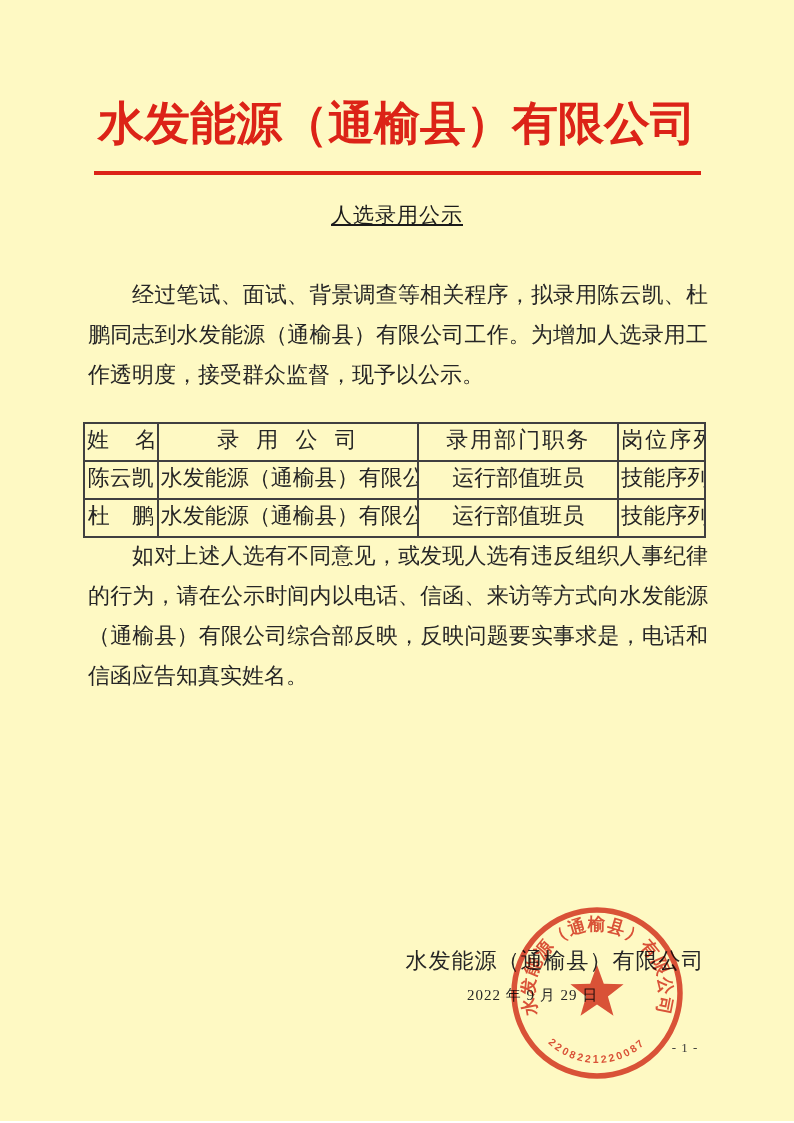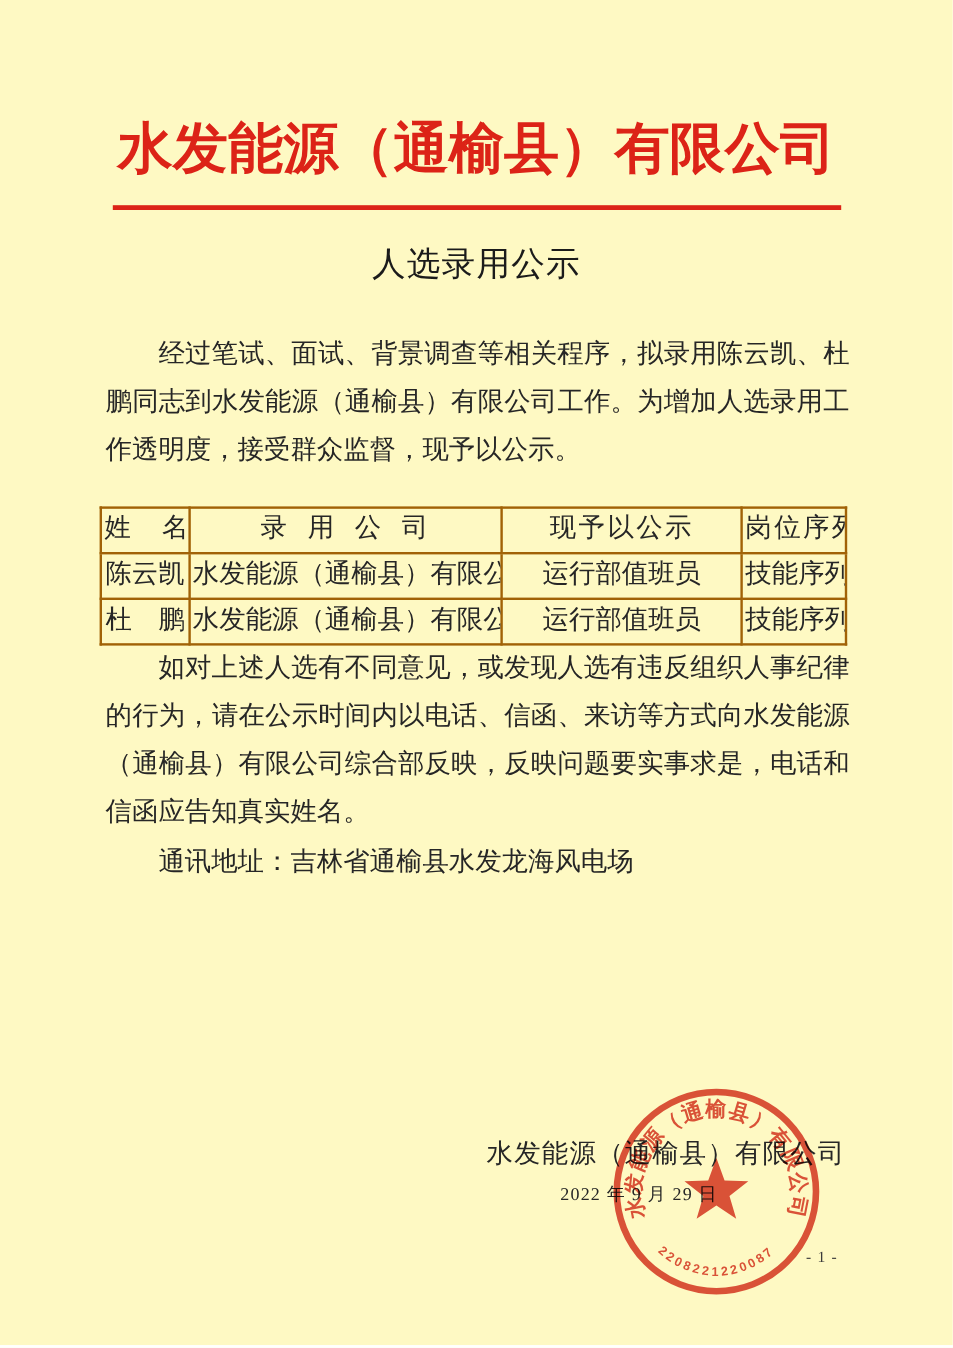--- a/index.html
+++ b/index.html
@@ -23,43 +23,44 @@
     white-space:nowrap;
   }
   .red-line {
     position:absolute; top:171px; left:94px;
     width:607px; height:4px;
     background:#dc2317;
   }
   .doc-title {
     position:absolute; top:201px; left:0; width:100%;
     text-align:center;
-    font-size:28px; font-weight:400;
+    font-size:21px; font-weight:400;
     color:#1b1b1b;
     letter-spacing:1px;
+    text-decoration:underline;
   }
 
   .content {
     position:absolute; top:277px; left:88px; width:620px;
     font-size:22px; line-height:40px;
     text-align:justify;
     color:#262626;
     font-family:Liberation Mono, monospace;
   }
   .content p.indent { text-indent:2em; }
 
   table.roster {
     table-layout:fixed;
     border-collapse:collapse;
     margin:25px 0 0 -5px;
     width:623px;
     text-align:center;
   }
   .roster th, .roster td {
-    border:2px solid #a16207;
+    border:2px solid #404040;
     height:38px;
     font-weight:400;
     font-size:22px;
     padding:0 2px;
     line-height:1.25;
     text-align:center;
     overflow:hidden;
     white-space:nowrap;
   }
   .roster th { letter-spacing:2px; }
@@ -112,40 +113,39 @@
       <colgroup>
         <col style="width:73px">
         <col style="width:258px">
         <col style="width:198px">
         <col style="width:86px">
       </colgroup>
       <tbody>
         <tr>
           <th>姓　名</th>
           <th>录 用 公 司</th>
-          <th>现予以公示</th>
+          <th>录用部门职务</th>
           <th>岗位序列</th>
         </tr>
         <tr>
           <td>陈云凯</td>
           <td>水发能源（通榆县）有限公司</td>
           <td>运行部值班员</td>
           <td>技能序列</td>
         </tr>
         <tr>
           <td>杜　鹏</td>
           <td>水发能源（通榆县）有限公司</td>
           <td>运行部值班员</td>
           <td>技能序列</td>
         </tr>
       </tbody>
     </table>
 
     <p class="indent objection">如对上述人选有不同意见，或发现人选有违反组织人事纪律的行为，请在公示时间内以电话、信函、来访等方式向水发能源（通榆县）有限公司综合部反映，反映问题要实事求是，电话和信函应告知真实姓名。</p>
-    <p class="indent contact">通讯地址：吉林省通榆县水发龙海风电场</p>
   </div>
 
   <div class="sig-company">水发能源（通榆县）有限公司</div>
   <div class="sig-date">2022 年 9 月 29 日</div>
 
   <svg class="stamp" viewBox="0 0 184 184" xmlns="http://www.w3.org/2000/svg">
     <defs>
       <path id="arcTop" d="M 34.9 118.6 A 63 63 0 1 1 149.1 118.6" fill="none"></path>
       <path id="arcBottom" d="M 36.8 135.1 A 70 70 0 0 0 147.2 135.1" fill="none"></path>
     </defs>

